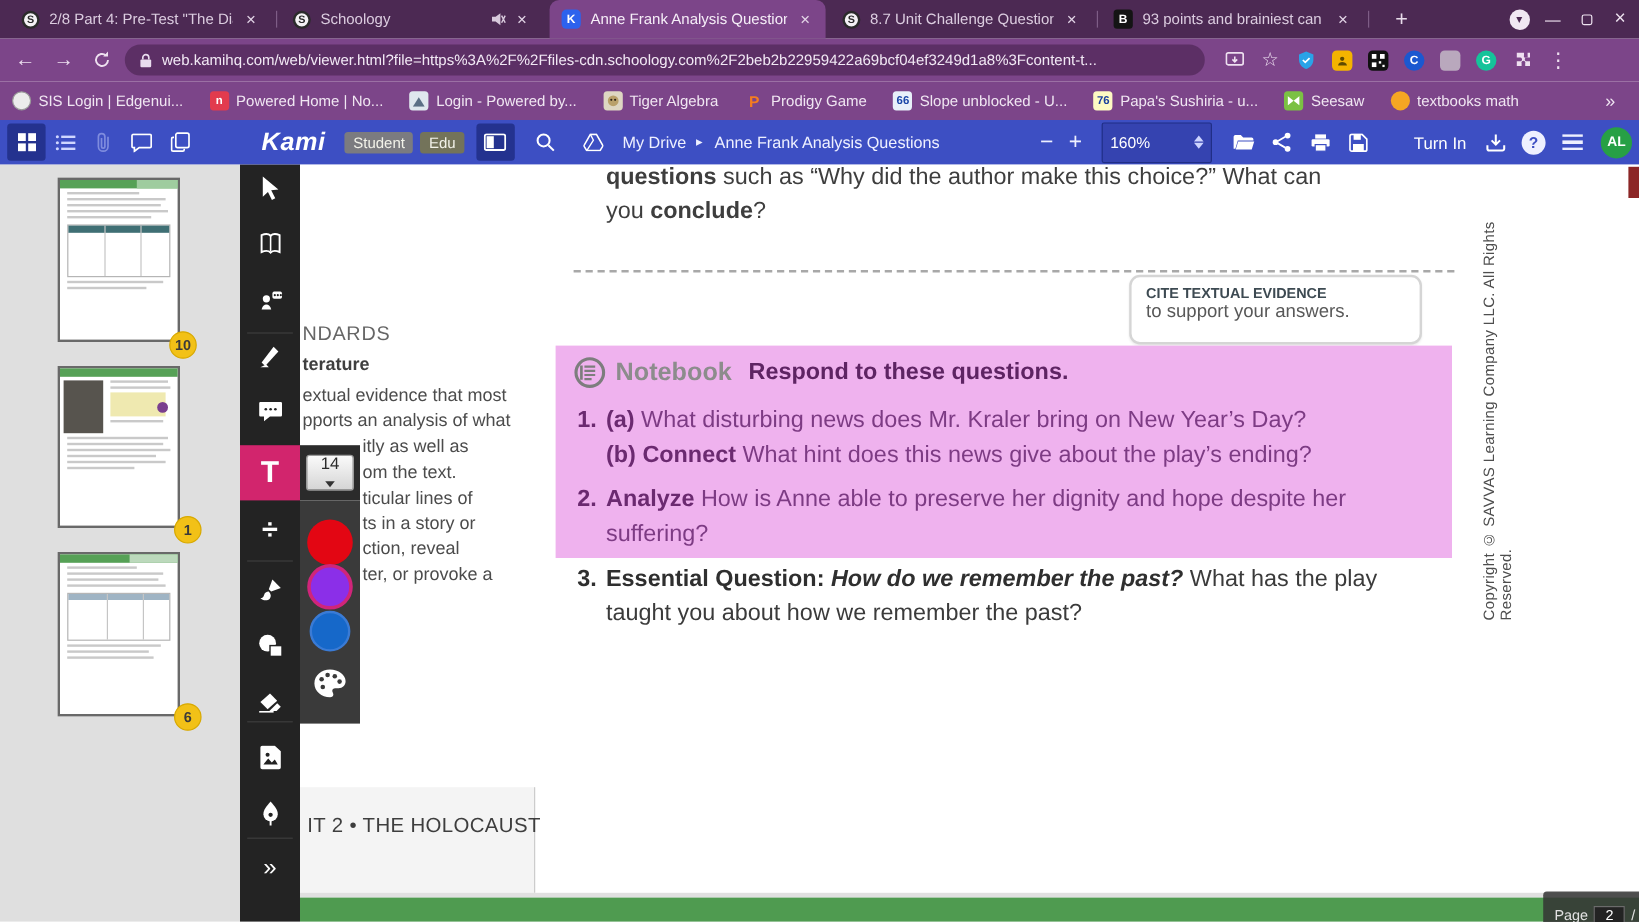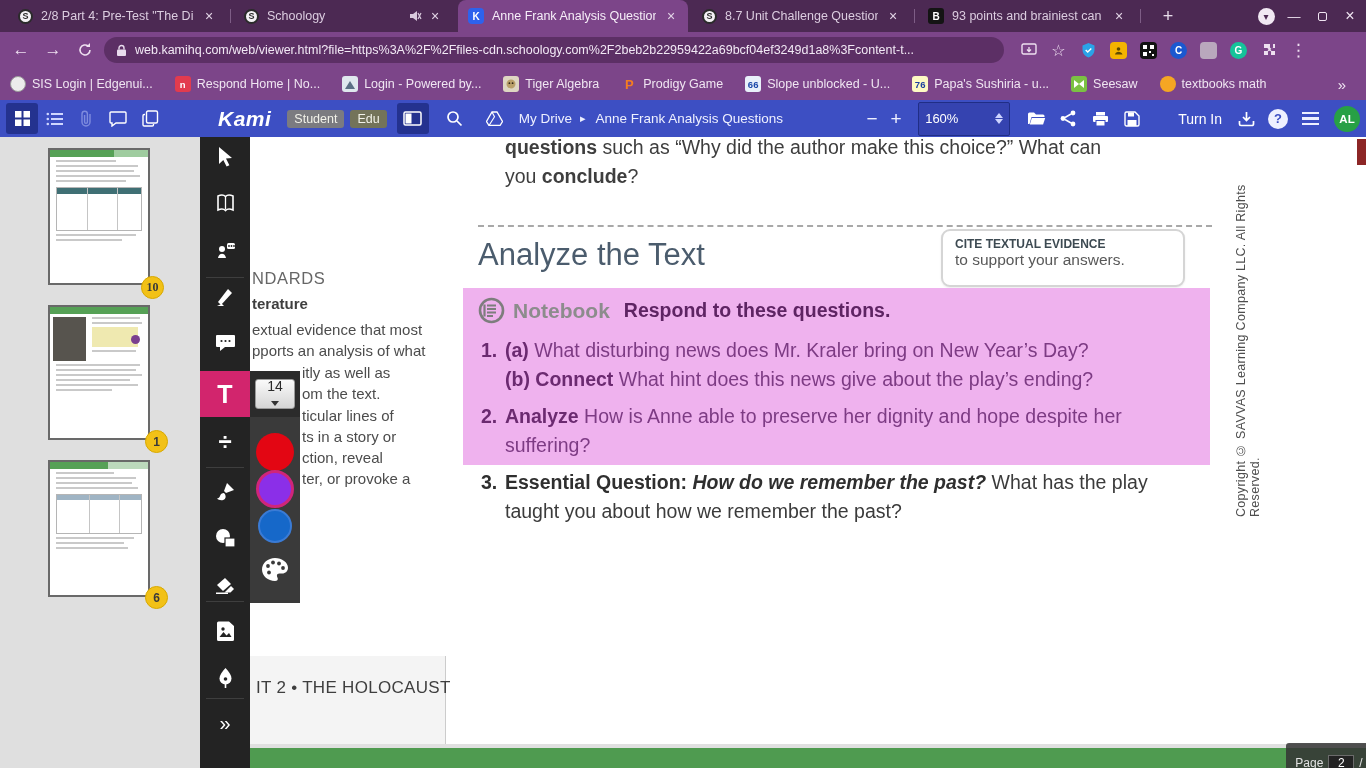--- a/index.html
+++ b/index.html
@@ -224,21 +224,21 @@
   <div class="extbtn" style="font-size:17px;">⋮</div>
 </div>
 
 <div id="bookmarks">
   <div class="bm">
     <span class="bmic" style="background:#ececec;border-radius:50%;border:1px solid #9a9a9a;"></span>
     <span>SIS Login | Edgenui...</span>
   </div>
   <div class="bm">
     <span class="bmic" style="background:#e23b4e;color:#fff;">n</span>
-    <span>Respond Home | No...</span>
+    <span>Powered Home | No...</span>
   </div>
   <div class="bm">
     <span class="bmic" style="background:#dfe7ee;">
         <svg width="10" height="10" viewBox="0 0 10 10">
           <path d="M0 10L5 2l5 8z" fill="#5b6f85"></path>
         </svg>
       </span>
     <span>Login - Powered by...</span>
   </div>
   <div class="bm">
@@ -416,21 +416,21 @@
       <div class="tl" style="width:84px;"></div>
         <div class="tl" style="width:70px;"></div>
       <div class="mini-table" style="height:44px;">
         <div class="hd"></div>
           <span class="c1" style="left:30px;"></span>
           <span class="c2" style="left:60px;"></span>
       </div>
       <div class="tl" style="width:80px;"></div>
         <div class="tl" style="width:66px;"></div>
     </div>
-    <div class="badge-n" style="left:141px;top:139px;font-family:Liberation Serif, serif;">10</div>
+    <div class="badge-n" style="left:141px;top:139px;">10</div>
 
     <div class="thumb" style="top:168px;height:135px;">
       <div class="gbar"></div>
       <div style="display:flex;">
         <div style="width:34px;height:44px;background:#57544e;margin:3px 0 0 3px;"></div>
         <div style="flex:1;">
           <div class="tl" style="width:48px;"></div>
             <div class="tl" style="width:50px;"></div>
           <div style="width:46px;height:20px;background:#efe9b0;margin:3px 6px 0 6px;"></div>
           <div class="tl" style="width:44px;"></div>
@@ -568,21 +568,20 @@
 
   <div id="doc">
     <div class="docline" style="left:255px;top:-4px;">
       <span class="b">questions</span><span> such as “Why did the author make this choice?” What can</span>
     </div>
     <div class="docline" style="left:255px;top:25px;">
       <span>you </span><span class="b">conclude</span><span>?</span>
     </div>
 
     <div id="dash"></div>
-    <div id="heading">Analyze the Text</div>
 
     <div id="citebox">
       <div class="c1">CITE TEXTUAL EVIDENCE</div>
       <div class="c2">to support your answers.</div>
     </div>
 
     <div id="pink">
       <div style="position:absolute;left:15px;top:9px;display:flex;align-items:center;">
         <span>
           <svg width="27" height="27" viewBox="0 0 27 27">

